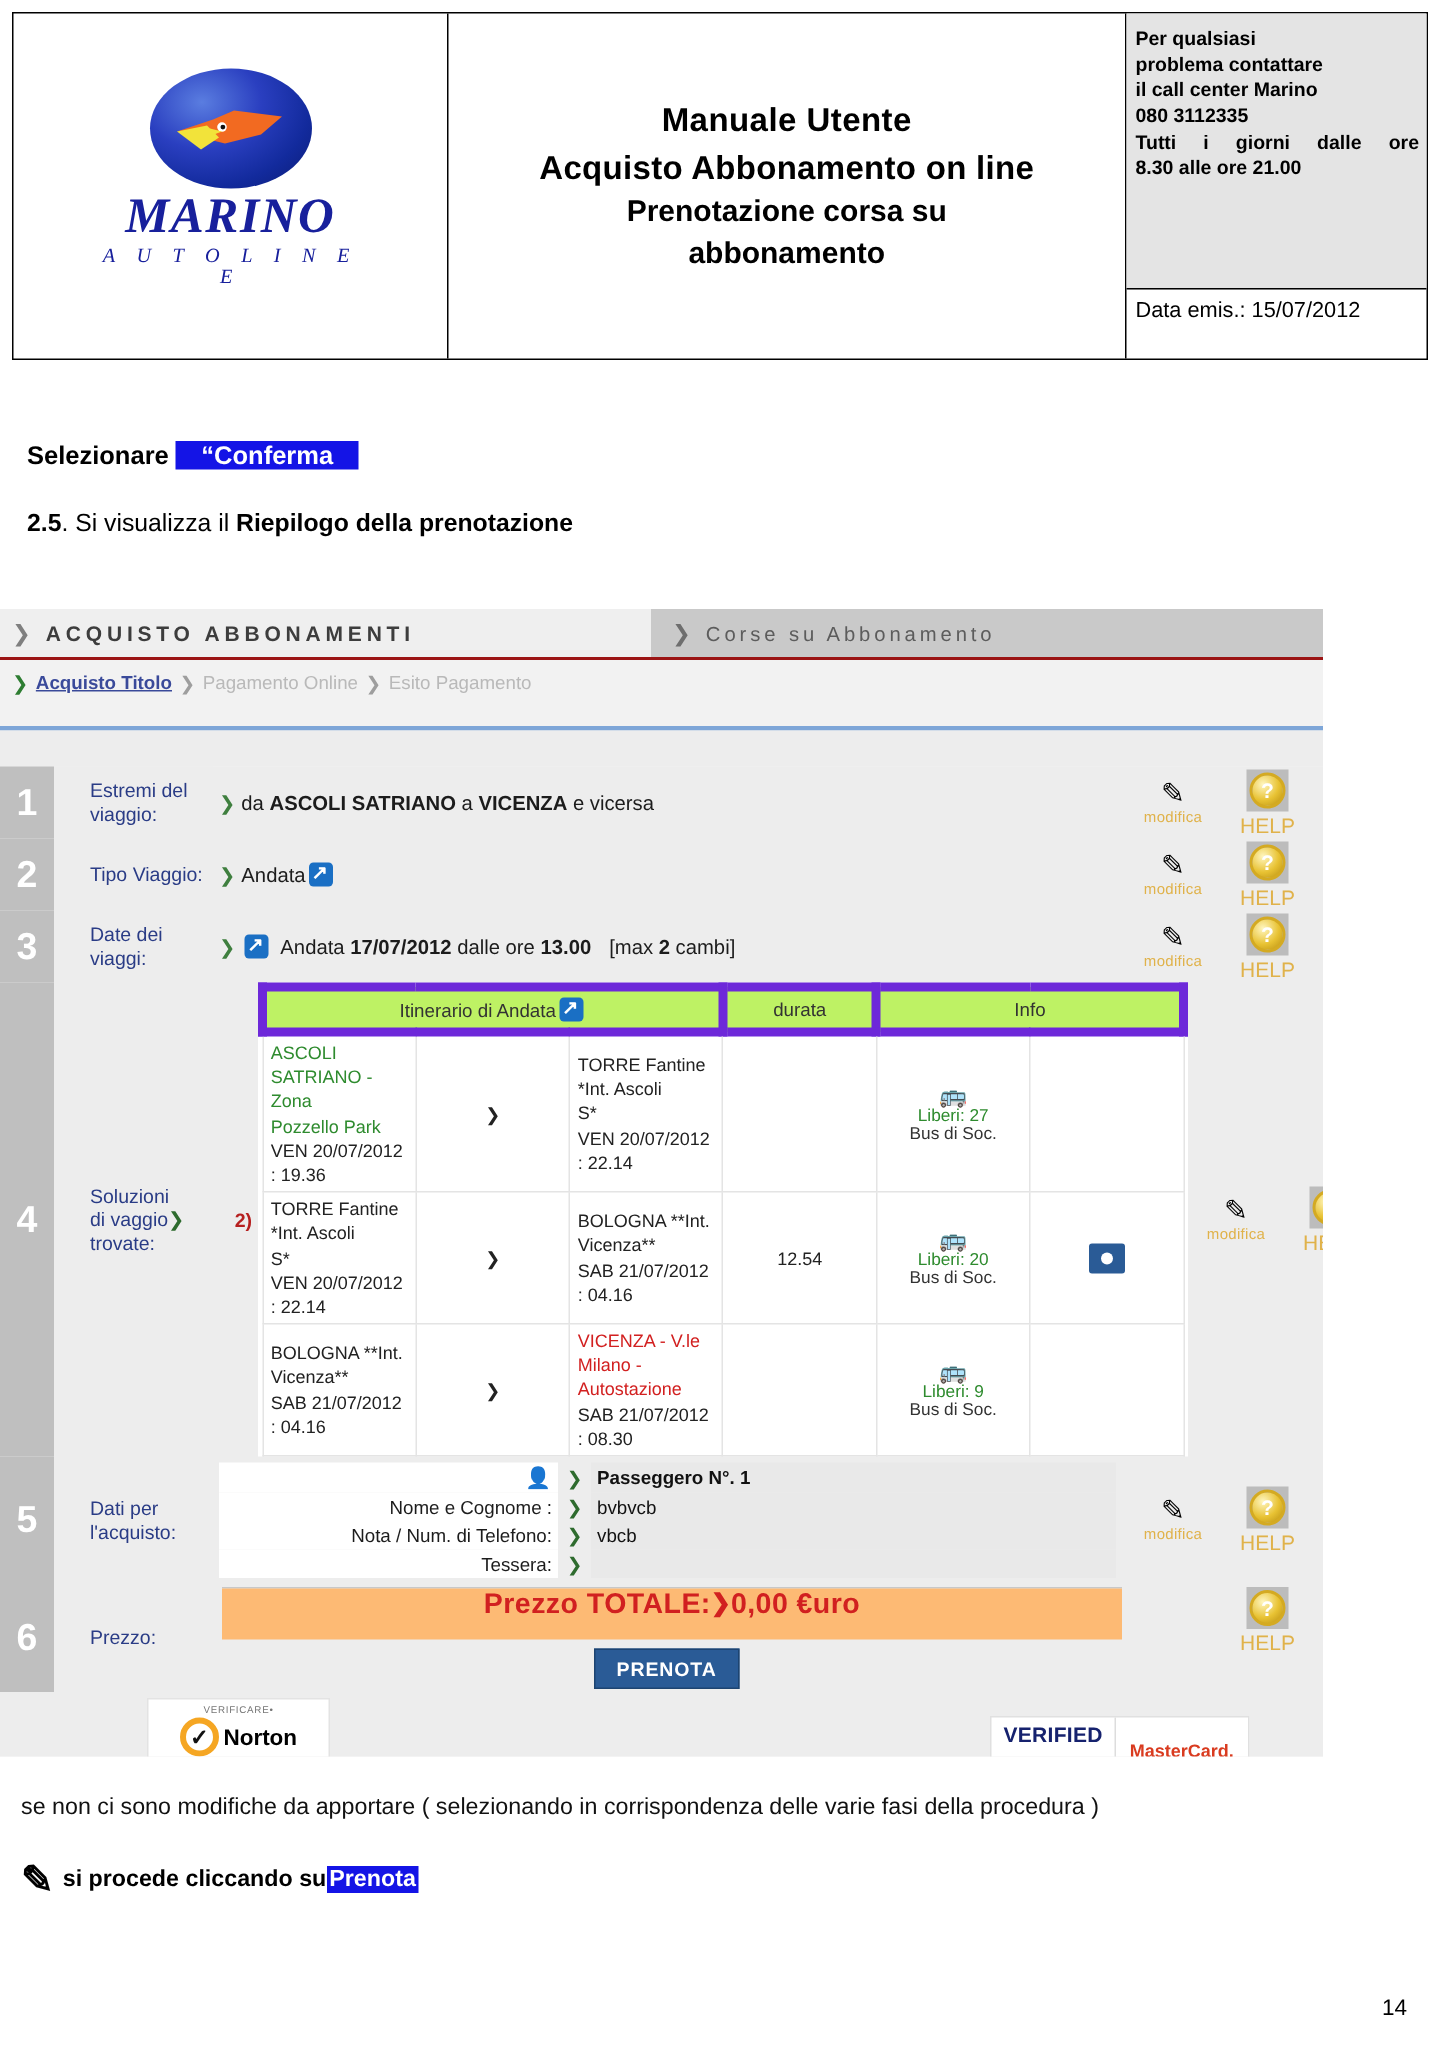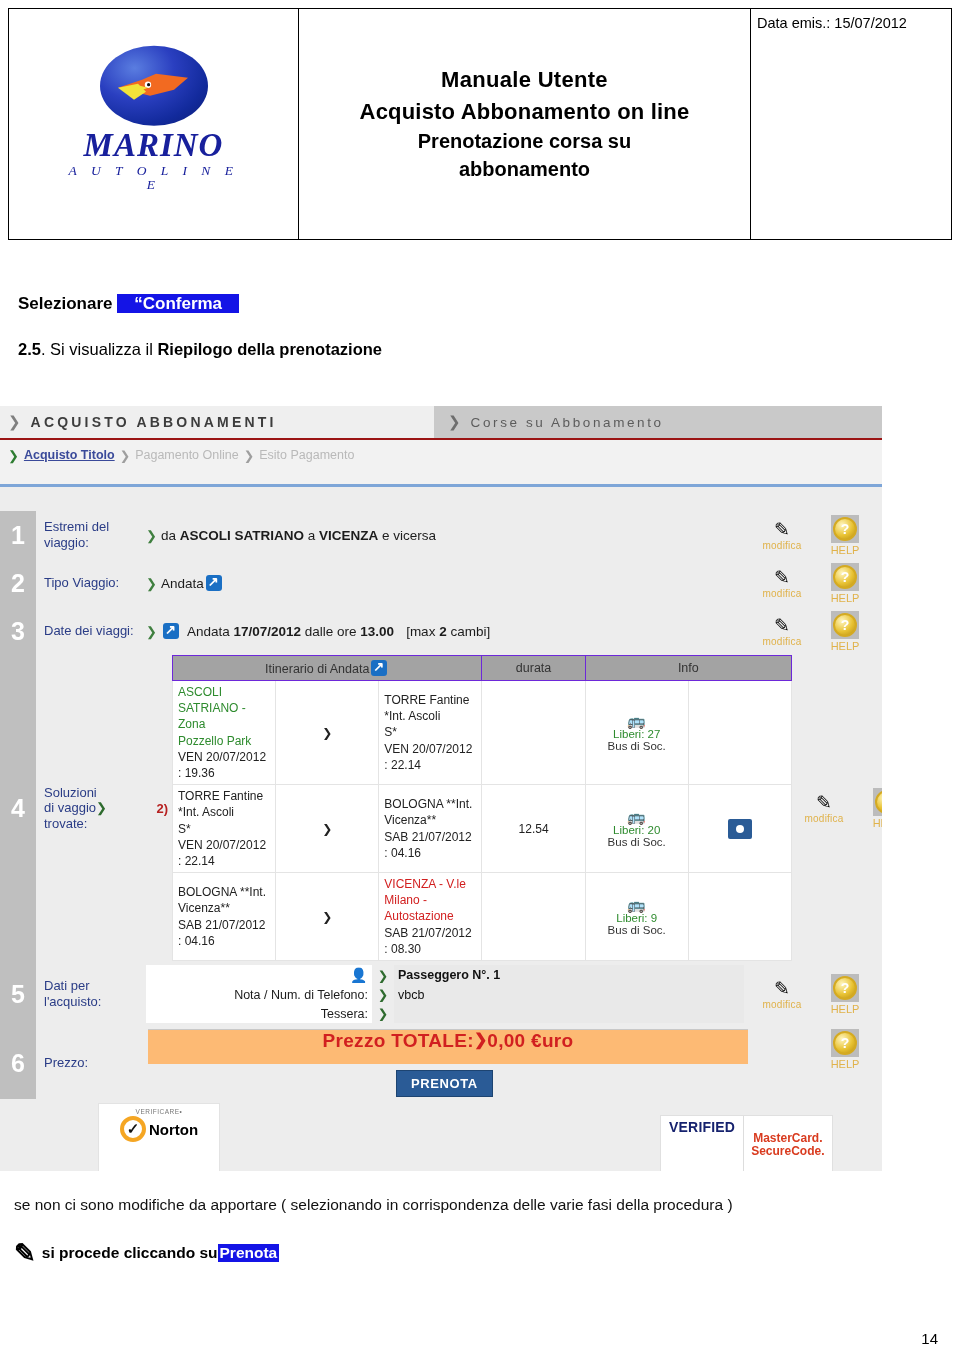--- a/index.html
+++ b/index.html
@@ -52,42 +52,42 @@
   .crumbs .c-dim{color:#b9b9b9;}
   .crumbs .c-sep{color:#9e9e9e;margin:0 5px;}
 
   .bluebar{height:3px;background:#7ea6d8;margin:14px 0 0 0;}
   .gap-gray{height:24px;background:#ededed;}
 
   
   .steps{position:relative;background:#ededed;}
   .step-row{display:flex;align-items:stretch;min-height:48px;position:relative;}
   .st-num{width:36px;background:#bfbfbf;color:#fff;font-size:25px;font-weight:bold;display:flex;align-items:center;justify-content:center;flex:0 0 36px;}
-  .st-lbl{width:106px;flex:0 0 106px;background:#ededed;color:#2a3c86;font-size:13px;line-height:1.2;display:flex;align-items:center;padding-left:8px;box-sizing:border-box;}
+  .st-lbl{width:106px;flex:0 0 106px;background:#ededed;color:#2a3c86;font-size:13px;line-height:1.2;display:flex;align-items:center;padding-left:24px;box-sizing:border-box;}
   .st-body{flex:1;display:flex;align-items:center;padding-left:4px;box-sizing:border-box;position:relative;}
   .st-icons{width:132px;flex:0 0 132px;display:flex;align-items:center;justify-content:space-around;padding-right:6px;box-sizing:border-box;}
 
   .mini-chev{color:#3f7f3f;font-size:13px;margin-right:4px;}
   .row-txt{font-size:13.5px;color:#1c1c1c;}
   .row-txt b{font-weight:bold;}
 
   .icon-mod{width:48px;text-align:center;}
   .icon-mod .glyph{font-size:19px;line-height:1;}
   .icon-mod .cap{font-size:10px;color:#e0b24a;margin-top:1px;letter-spacing:.2px;}
   .icon-help{width:46px;text-align:center;}
   .help-badge{width:28px;height:28px;margin:0 auto;background:#bcbcbc;display:flex;align-items:center;justify-content:center;}
   .help-coin{width:24px;height:24px;border-radius:50%;background:radial-gradient(circle at 35% 30%,#fff6c0,#e8c233 55%,#b98f12 100%);border:2px solid #d4aa22;display:flex;align-items:center;justify-content:center;color:#fff;font-size:14px;font-weight:bold;box-sizing:border-box;}
-  .icon-help .cap{font-size:11px;color:#e0b24a;margin-top:1px;}
+  .icon-help .cap{font-size:14px;color:#e0b24a;margin-top:1px;}
 
   .blue-diamond{display:inline-block;width:16px;height:16px;background:#1a6fc4;border-radius:3px;position:relative;vertical-align:-3px;margin:0 2px;}
   .blue-diamond:after{content:"\2197";position:absolute;left:2px;top:-1px;color:#fff;font-size:13px;font-weight:bold;}
 
   
   .itin{border-collapse:collapse;width:620px;background:#fff;font-size:12px;table-layout:fixed;}
-  .itin th{background:#a3a3a3;border:1px solid #6d28d9;font-weight:normal;font-size:12.5px;color:#333;padding:4px 2px;}
+  .itin th{background:#bef264;border:6px solid #6d28d9;font-weight:normal;font-size:12.5px;color:#333;padding:4px 2px;}
   .itin td{border:1px solid #e4e4e4;padding:3px 5px;vertical-align:middle;color:#222;}
   .col-a{width:180px;}
   .col-arrow{width:18px;text-align:center;color:#6a6a6a;}
   .col-b{width:180px;}
   .col-dur{width:62px;text-align:center;}
   .col-info{width:118px;text-align:center;}
   .col-sel{width:42px;text-align:center;}
   .green{color:#2e8b2e;}
   .red{color:#d22020;}
   .cellline{line-height:1.35;}
@@ -157,20 +157,28 @@
   <div class="hdr-title">
     <div class="title-block">
       <div class="l1">Manuale Utente</div>
       <div class="l2">Acquisto Abbonamento on line</div>
       <div class="l3">Prenotazione corsa su</div>
       <div class="l4">abbonamento</div>
     </div>
   </div>
 
   <div class="hdr-right">
+    <div class="hdr-contact">
+      <div>Per qualsiasi</div>
+      <div>problema contattare</div>
+      <div> il call center Marino</div>
+      <div> 080 3112335</div>
+      <div class="justified">Tutti i giorni dalle ore</div>
+      <div>8.30 alle ore 21.00</div>
+    </div>
     <div class="hdr-date">Data emis.: 15/07/2012</div>
   </div>
 </div>
 
 <div class="line-selezionare">
   <span>Selezionare </span><span class="hl-blue">“Conferma</span>
 </div>
 
 <div class="line-25">
   <b>2.5</b><span>. Si visualizza il </span><b>Riepilogo della prenotazione</b>
@@ -374,20 +382,25 @@
         <span>Dati per</span>
         <span>l'acquisto:</span>
       </div>
       <div class="st-body" style="padding-top:4px;padding-bottom:4px">
         <table class="pax-tbl">
           <tbody>
               <tr class="pax-head">
             <td class="pax-lbl"><span class="person-ico">👤</span></td>
             <td class="pax-ar">❯</td>
             <td class="pax-val">Passeggero N°. 1</td>
+          </tr>
+          <tr>
+            <td class="pax-lbl">Nome e Cognome :</td>
+            <td class="pax-ar">❯</td>
+            <td class="pax-val">bvbvcb</td>
           </tr>
           <tr>
             <td class="pax-lbl">Nota / Num. di Telefono:</td>
             <td class="pax-ar">❯</td>
             <td class="pax-val">vbcb</td>
           </tr>
           <tr>
             <td class="pax-lbl">Tessera:</td>
             <td class="pax-ar">❯</td>
             <td class="pax-val"></td>

